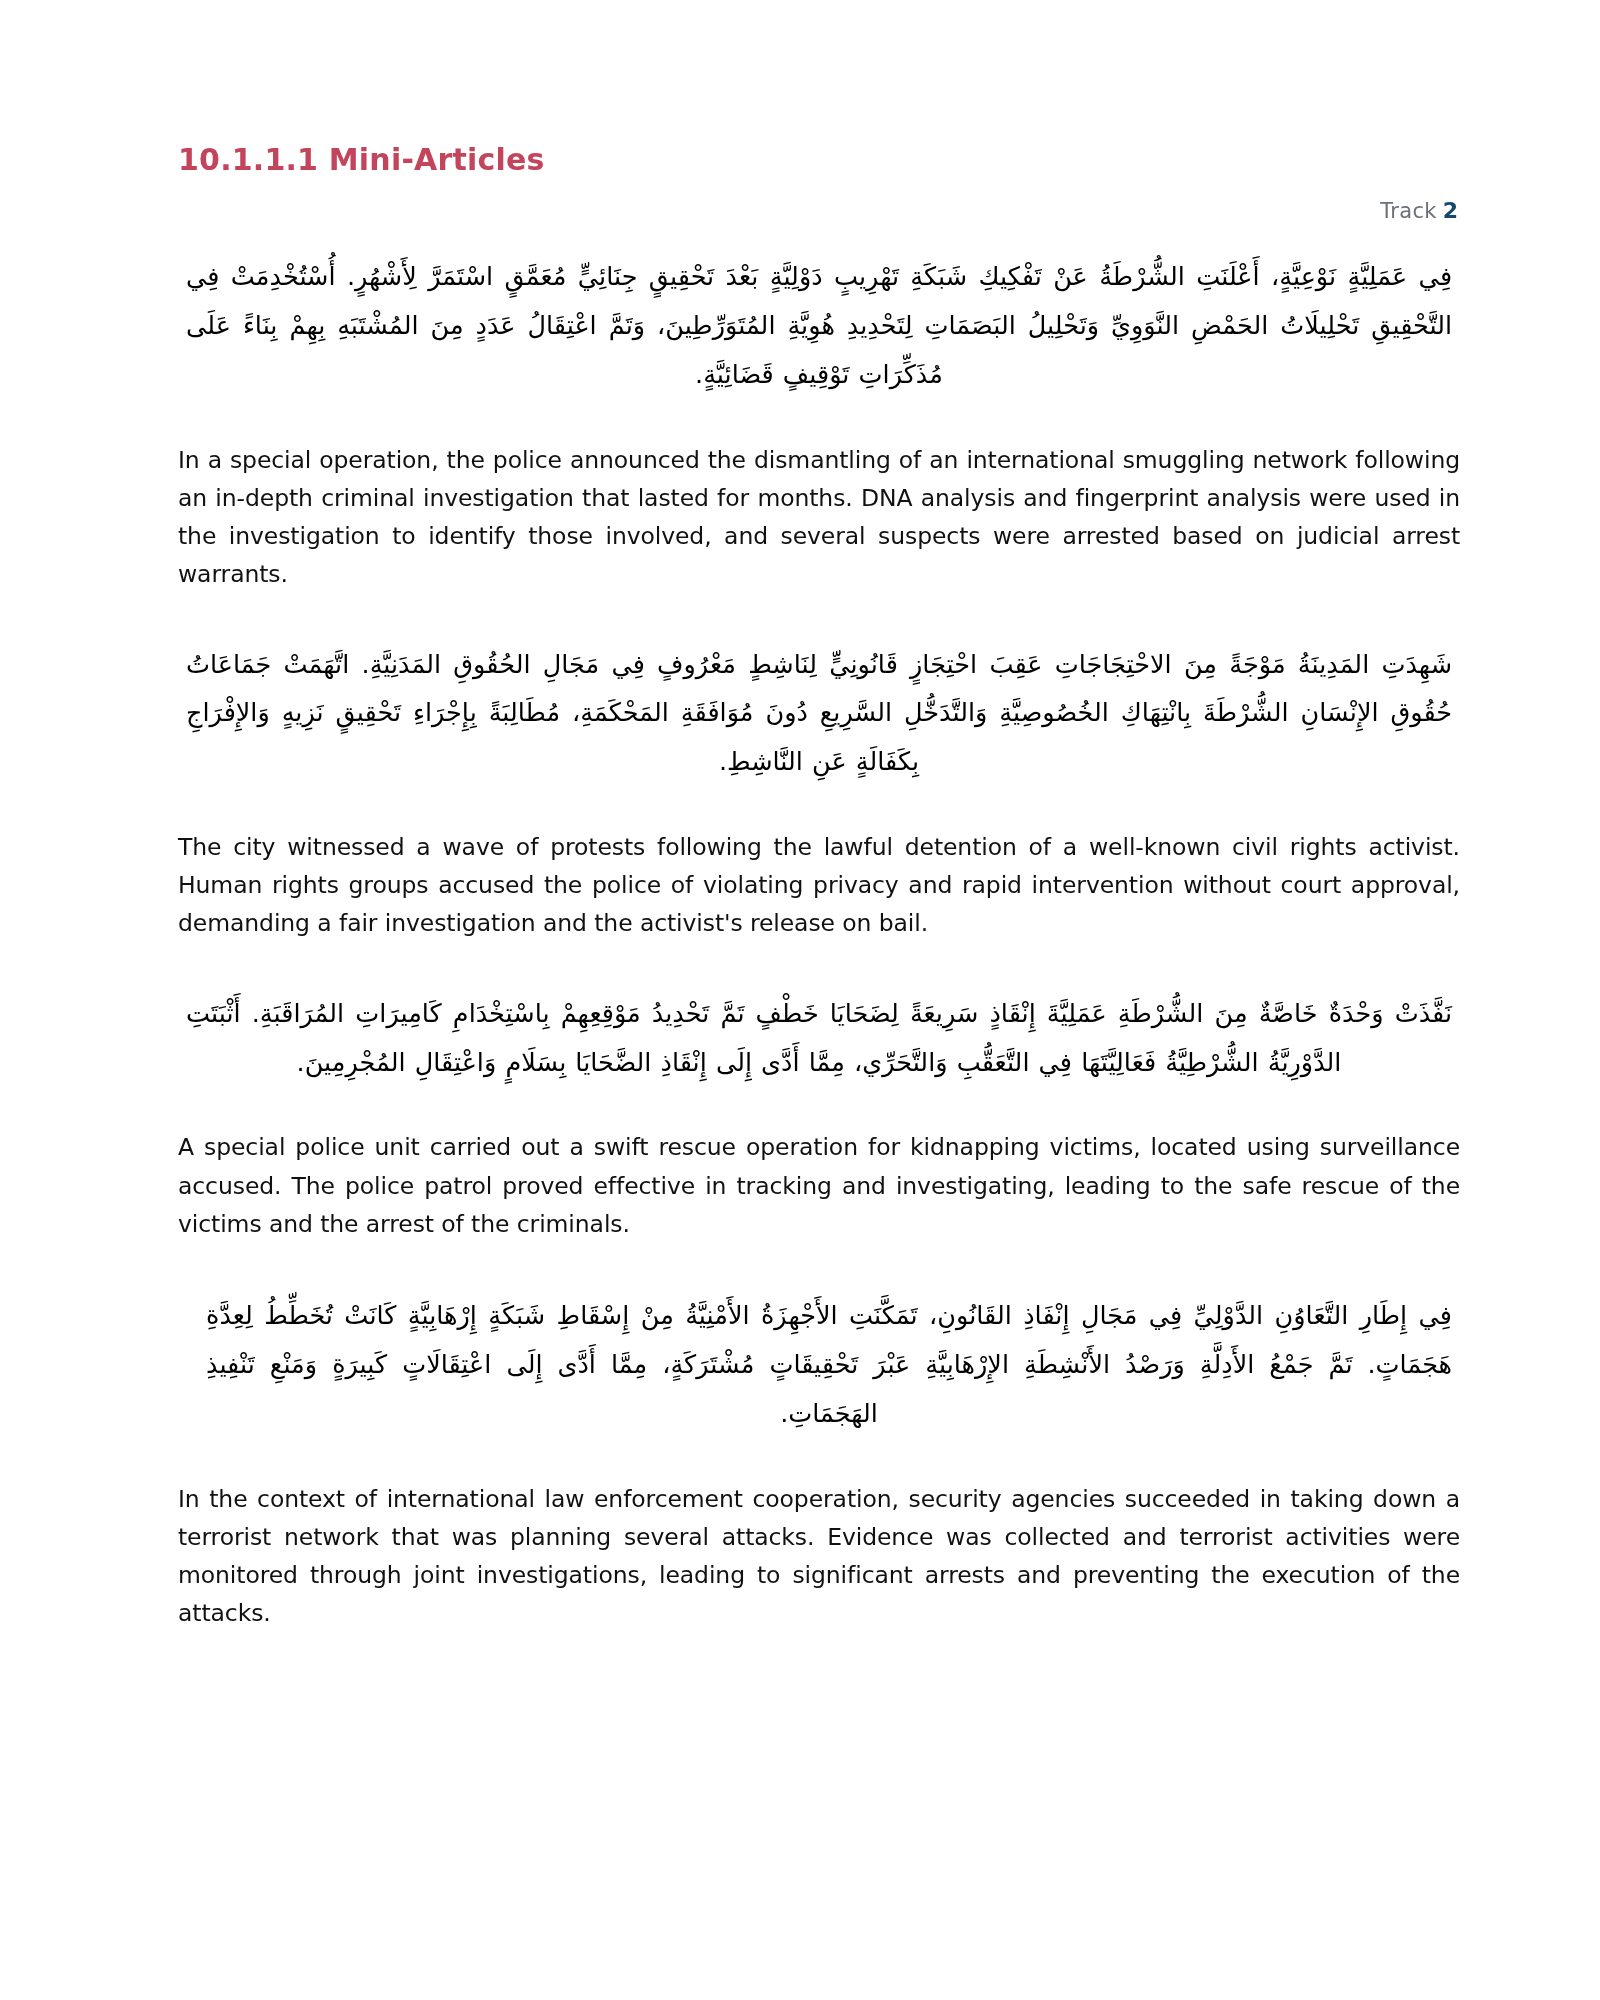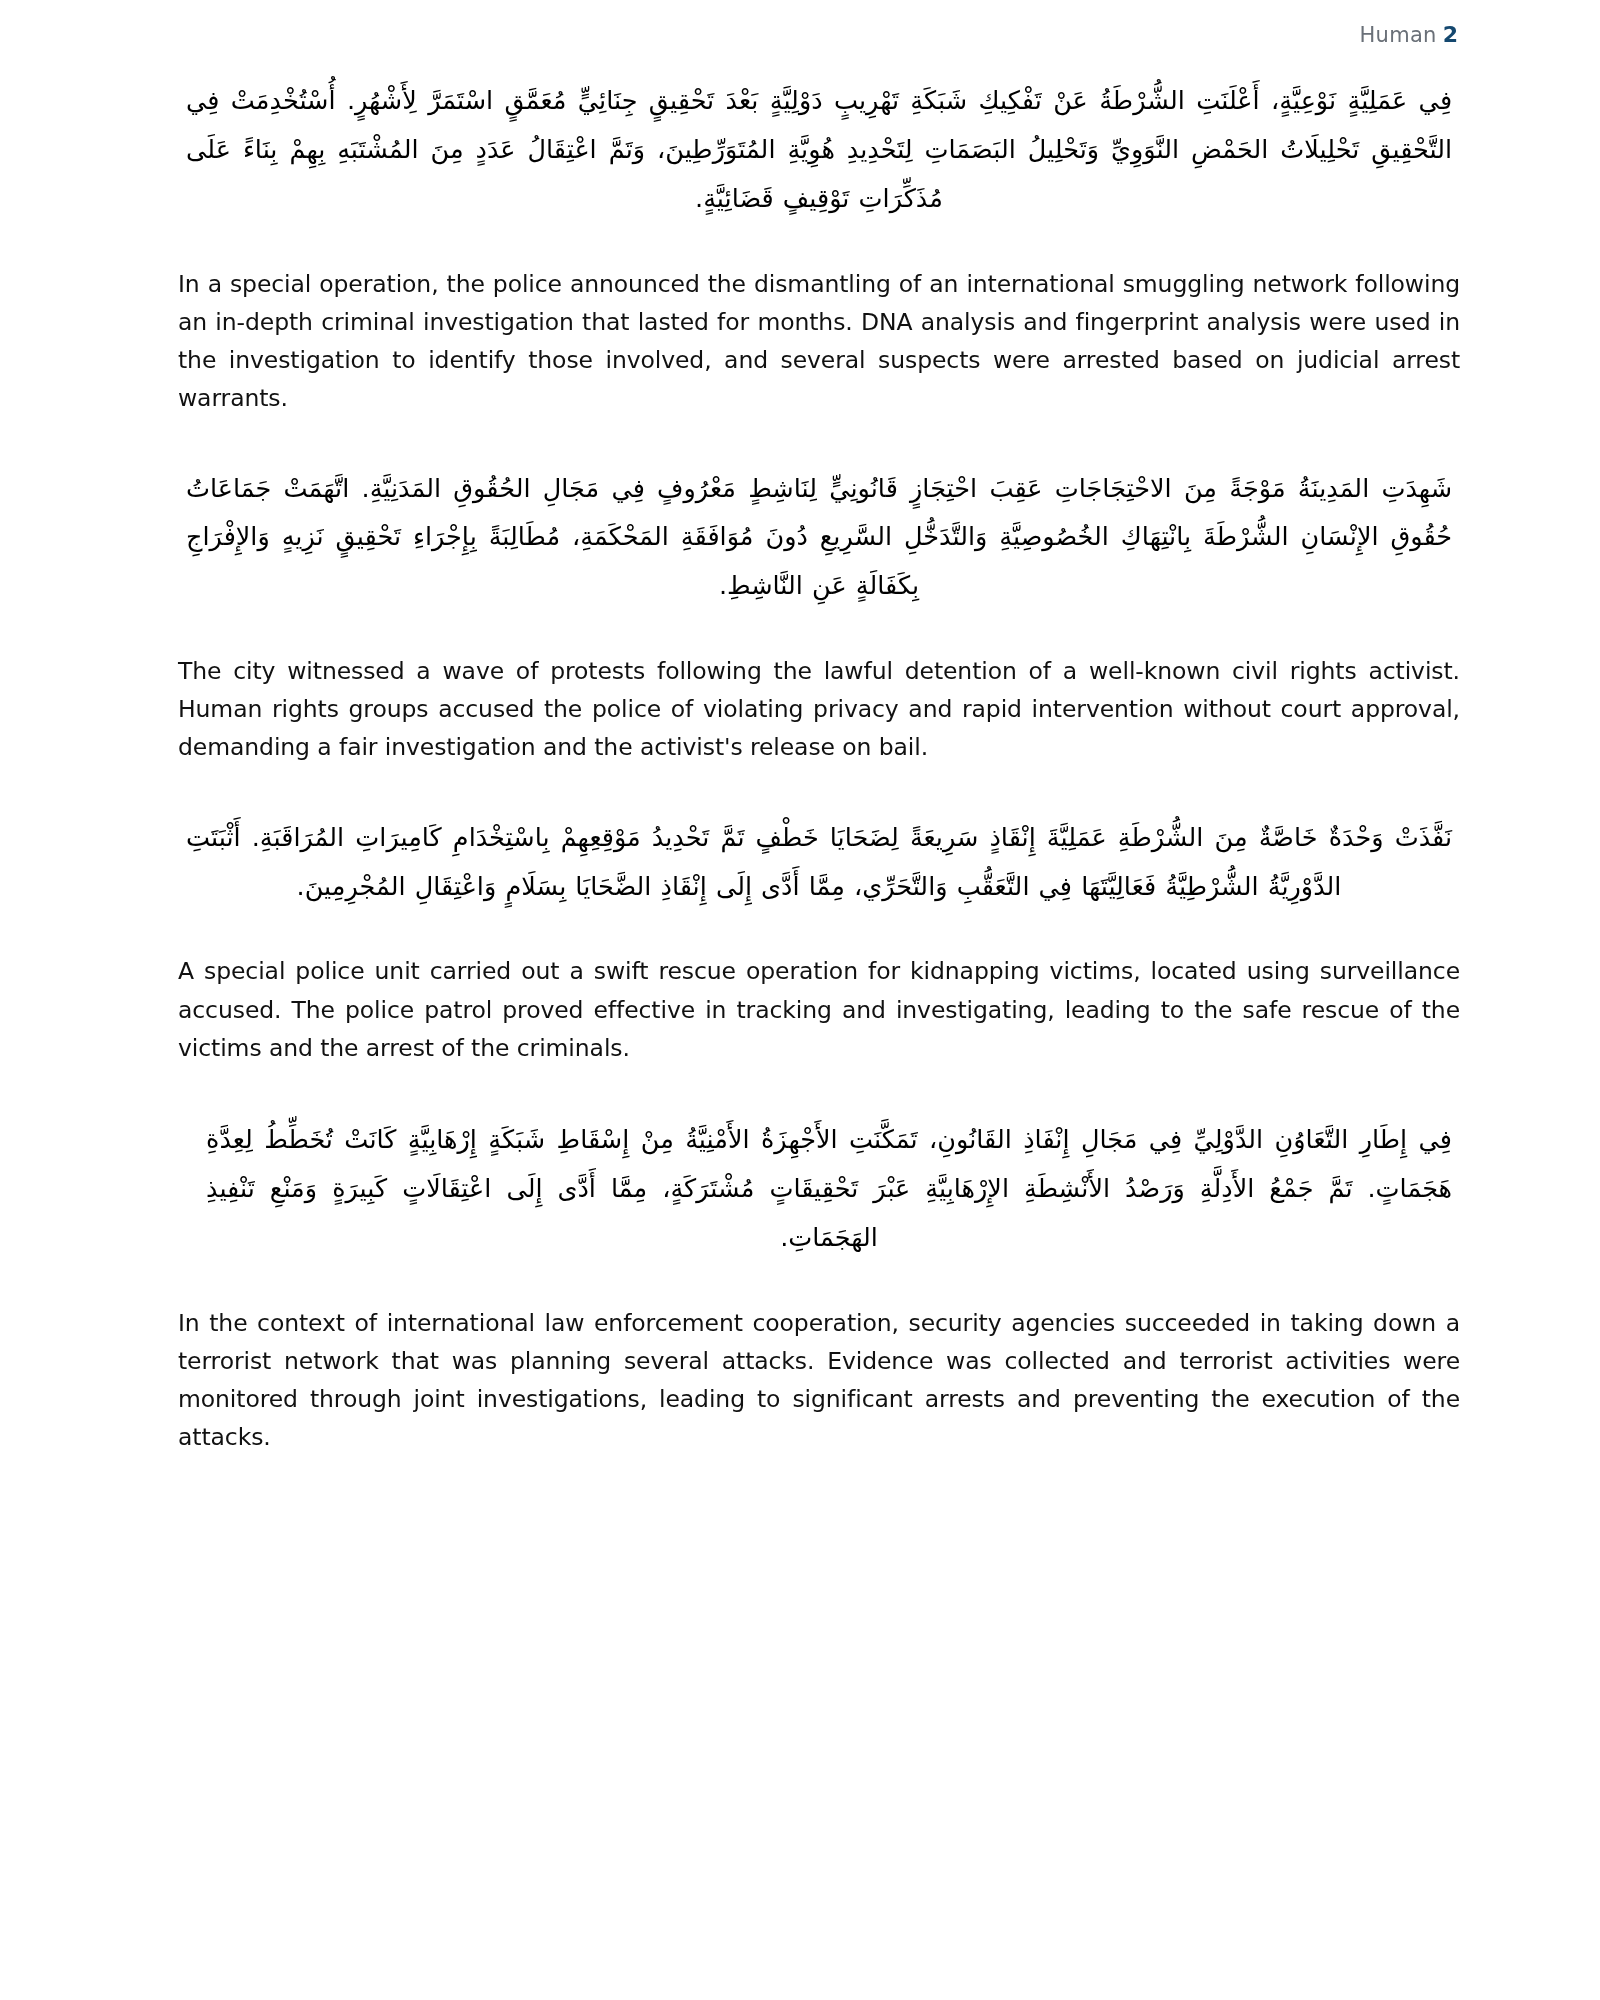--- a/index.html
+++ b/index.html
@@ -119,23 +119,24 @@
     letter-spacing: 0.2px;
   }
 </style>
 </head>
 <body>
 
 <div class="page">
 
   <div class="content">
 
+    <h1 class="section-heading">10.1.1.1 Mini-Articles</h1>
 
     <div class="track-line">
-      <span class="track-label">Human</span><span class="track-number">2</span>
+      <span class="track-label">Track</span><span class="track-number">2</span>
     </div>
 
     <p class="ar-para blk-ar-1" lang="ar" dir="rtl">ف<span class="hv" style="color: rgb(31, 143, 78);">ِ</span>ي ع<span class="hv" style="color: rgb(31, 143, 78);">َ</span>م<span class="hv" style="color: rgb(31, 143, 78);">َ</span>ل<span class="hv" style="color: rgb(31, 143, 78);">ِ</span>ي<span class="hv" style="color: rgb(31, 143, 78);">َّ</span>ة<span class="hv" style="color: rgb(31, 143, 78);">ٍ</span> ن<span class="hv" style="color: rgb(31, 143, 78);">َ</span>و<span class="hv" style="color: rgb(31, 143, 78);">ْ</span>ع<span class="hv" style="color: rgb(31, 143, 78);">ِ</span>ي<span class="hv" style="color: rgb(31, 143, 78);">َّ</span>ة<span class="hv" style="color: rgb(31, 143, 78);">ٍ</span>، أ<span class="hv" style="color: rgb(31, 143, 78);">َ</span>ع<span class="hv" style="color: rgb(31, 143, 78);">ْ</span>ل<span class="hv" style="color: rgb(31, 143, 78);">َ</span>ن<span class="hv" style="color: rgb(31, 143, 78);">َ</span>ت<span class="hv" style="color: rgb(31, 143, 78);">ِ</span> الش<span class="hv" style="color: rgb(31, 143, 78);">ُّ</span>ر<span class="hv" style="color: rgb(31, 143, 78);">ْ</span>ط<span class="hv" style="color: rgb(31, 143, 78);">َ</span>ة<span class="hv" style="color: rgb(31, 143, 78);">ُ</span> ع<span class="hv" style="color: rgb(31, 143, 78);">َ</span>ن<span class="hv" style="color: rgb(31, 143, 78);">ْ</span> ت<span class="hv" style="color: rgb(31, 143, 78);">َ</span>ف<span class="hv" style="color: rgb(31, 143, 78);">ْ</span>ك<span class="hv" style="color: rgb(31, 143, 78);">ِ</span>يك<span class="hv" style="color: rgb(31, 143, 78);">ِ</span> ش<span class="hv" style="color: rgb(31, 143, 78);">َ</span>ب<span class="hv" style="color: rgb(31, 143, 78);">َ</span>ك<span class="hv" style="color: rgb(31, 143, 78);">َ</span>ة<span class="hv" style="color: rgb(31, 143, 78);">ِ</span> ت<span class="hv" style="color: rgb(31, 143, 78);">َ</span>ه<span class="hv" style="color: rgb(31, 143, 78);">ْ</span>ر<span class="hv" style="color: rgb(31, 143, 78);">ِ</span>يب<span class="hv" style="color: rgb(31, 143, 78);">ٍ</span> د<span class="hv" style="color: rgb(31, 143, 78);">َ</span>و<span class="hv" style="color: rgb(31, 143, 78);">ْ</span>ل<span class="hv" style="color: rgb(31, 143, 78);">ِ</span>ي<span class="hv" style="color: rgb(31, 143, 78);">َّ</span>ة<span class="hv" style="color: rgb(31, 143, 78);">ٍ</span> ب<span class="hv" style="color: rgb(31, 143, 78);">َ</span>ع<span class="hv" style="color: rgb(31, 143, 78);">ْ</span>د<span class="hv" style="color: rgb(31, 143, 78);">َ</span> ت<span class="hv" style="color: rgb(31, 143, 78);">َ</span>ح<span class="hv" style="color: rgb(31, 143, 78);">ْ</span>ق<span class="hv" style="color: rgb(31, 143, 78);">ِ</span>يق<span class="hv" style="color: rgb(31, 143, 78);">ٍ</span> ج<span class="hv" style="color: rgb(31, 143, 78);">ِ</span>ن<span class="hv" style="color: rgb(31, 143, 78);">َ</span>ائ<span class="hv" style="color: rgb(31, 143, 78);">ِ</span>ي<span class="hv" style="color: rgb(31, 143, 78);">ٍّ</span> م<span class="hv" style="color: rgb(31, 143, 78);">ُ</span>ع<span class="hv" style="color: rgb(31, 143, 78);">َ</span>م<span class="hv" style="color: rgb(31, 143, 78);">َّ</span>ق<span class="hv" style="color: rgb(31, 143, 78);">ٍ</span> اس<span class="hv" style="color: rgb(31, 143, 78);">ْ</span>ت<span class="hv" style="color: rgb(31, 143, 78);">َ</span>م<span class="hv" style="color: rgb(31, 143, 78);">َ</span>ر<span class="hv" style="color: rgb(31, 143, 78);">َّ</span> ل<span class="hv" style="color: rgb(31, 143, 78);">ِ</span>أ<span class="hv" style="color: rgb(31, 143, 78);">َ</span>ش<span class="hv" style="color: rgb(31, 143, 78);">ْ</span>ه<span class="hv" style="color: rgb(31, 143, 78);">ُ</span>ر<span class="hv" style="color: rgb(31, 143, 78);">ٍ</span>. أ<span class="hv" style="color: rgb(31, 143, 78);">ُ</span>س<span class="hv" style="color: rgb(31, 143, 78);">ْ</span>ت<span class="hv" style="color: rgb(31, 143, 78);">ُ</span>خ<span class="hv" style="color: rgb(31, 143, 78);">ْ</span>د<span class="hv" style="color: rgb(31, 143, 78);">ِ</span>م<span class="hv" style="color: rgb(31, 143, 78);">َ</span>ت<span class="hv" style="color: rgb(31, 143, 78);">ْ</span> ف<span class="hv" style="color: rgb(31, 143, 78);">ِ</span>ي الت<span class="hv" style="color: rgb(31, 143, 78);">َّ</span>ح<span class="hv" style="color: rgb(31, 143, 78);">ْ</span>ق<span class="hv" style="color: rgb(31, 143, 78);">ِ</span>يق<span class="hv" style="color: rgb(31, 143, 78);">ِ</span> ت<span class="hv" style="color: rgb(31, 143, 78);">َ</span>ح<span class="hv" style="color: rgb(31, 143, 78);">ْ</span>ل<span class="hv" style="color: rgb(31, 143, 78);">ِ</span>يل<span class="hv" style="color: rgb(31, 143, 78);">َ</span>ات<span class="hv" style="color: rgb(31, 143, 78);">ُ</span> الح<span class="hv" style="color: rgb(31, 143, 78);">َ</span>م<span class="hv" style="color: rgb(31, 143, 78);">ْ</span>ض<span class="hv" style="color: rgb(31, 143, 78);">ِ</span> الن<span class="hv" style="color: rgb(31, 143, 78);">َّ</span>و<span class="hv" style="color: rgb(31, 143, 78);">َ</span>و<span class="hv" style="color: rgb(31, 143, 78);">ِ</span>ي<span class="hv" style="color: rgb(31, 143, 78);">ِّ</span> و<span class="hv" style="color: rgb(31, 143, 78);">َ</span>ت<span class="hv" style="color: rgb(31, 143, 78);">َ</span>ح<span class="hv" style="color: rgb(31, 143, 78);">ْ</span>ل<span class="hv" style="color: rgb(31, 143, 78);">ِ</span>يل<span class="hv" style="color: rgb(31, 143, 78);">ُ</span> الب<span class="hv" style="color: rgb(31, 143, 78);">َ</span>ص<span class="hv" style="color: rgb(31, 143, 78);">َ</span>م<span class="hv" style="color: rgb(31, 143, 78);">َ</span>ات<span class="hv" style="color: rgb(31, 143, 78);">ِ</span> ل<span class="hv" style="color: rgb(31, 143, 78);">ِ</span>ت<span class="hv" style="color: rgb(31, 143, 78);">َ</span>ح<span class="hv" style="color: rgb(31, 143, 78);">ْ</span>د<span class="hv" style="color: rgb(31, 143, 78);">ِ</span>يد<span class="hv" style="color: rgb(31, 143, 78);">ِ</span> ه<span class="hv" style="color: rgb(31, 143, 78);">ُ</span>و<span class="hv" style="color: rgb(31, 143, 78);">ِ</span>ي<span class="hv" style="color: rgb(31, 143, 78);">َّ</span>ة<span class="hv" style="color: rgb(31, 143, 78);">ِ</span> الم<span class="hv" style="color: rgb(31, 143, 78);">ُ</span>ت<span class="hv" style="color: rgb(31, 143, 78);">َ</span>و<span class="hv" style="color: rgb(31, 143, 78);">َ</span>ر<span class="hv" style="color: rgb(31, 143, 78);">ِّ</span>ط<span class="hv" style="color: rgb(31, 143, 78);">ِ</span>ين<span class="hv" style="color: rgb(31, 143, 78);">َ</span>، و<span class="hv" style="color: rgb(31, 143, 78);">َ</span>ت<span class="hv" style="color: rgb(31, 143, 78);">َ</span>م<span class="hv" style="color: rgb(31, 143, 78);">َّ</span> اع<span class="hv" style="color: rgb(31, 143, 78);">ْ</span>ت<span class="hv" style="color: rgb(31, 143, 78);">ِ</span>ق<span class="hv" style="color: rgb(31, 143, 78);">َ</span>ال<span class="hv" style="color: rgb(31, 143, 78);">ُ</span> ع<span class="hv" style="color: rgb(31, 143, 78);">َ</span>د<span class="hv" style="color: rgb(31, 143, 78);">َ</span>د<span class="hv" style="color: rgb(31, 143, 78);">ٍ</span> م<span class="hv" style="color: rgb(31, 143, 78);">ِ</span>ن<span class="hv" style="color: rgb(31, 143, 78);">َ</span> الم<span class="hv" style="color: rgb(31, 143, 78);">ُ</span>ش<span class="hv" style="color: rgb(31, 143, 78);">ْ</span>ت<span class="hv" style="color: rgb(31, 143, 78);">َ</span>ب<span class="hv" style="color: rgb(31, 143, 78);">َ</span>ه<span class="hv" style="color: rgb(31, 143, 78);">ِ</span> ب<span class="hv" style="color: rgb(31, 143, 78);">ِ</span>ه<span class="hv" style="color: rgb(31, 143, 78);">ِ</span>م<span class="hv" style="color: rgb(31, 143, 78);">ْ</span> ب<span class="hv" style="color: rgb(31, 143, 78);">ِ</span>ن<span class="hv" style="color: rgb(31, 143, 78);">َ</span>اء<span class="hv" style="color: rgb(31, 143, 78);">ً</span> ع<span class="hv" style="color: rgb(31, 143, 78);">َ</span>ل<span class="hv" style="color: rgb(31, 143, 78);">َ</span>ى م<span class="hv" style="color: rgb(31, 143, 78);">ُ</span>ذ<span class="hv" style="color: rgb(31, 143, 78);">َ</span>ك<span class="hv" style="color: rgb(31, 143, 78);">ِّ</span>ر<span class="hv" style="color: rgb(31, 143, 78);">َ</span>ات<span class="hv" style="color: rgb(31, 143, 78);">ِ</span> ت<span class="hv" style="color: rgb(31, 143, 78);">َ</span>و<span class="hv" style="color: rgb(31, 143, 78);">ْ</span>ق<span class="hv" style="color: rgb(31, 143, 78);">ِ</span>يف<span class="hv" style="color: rgb(31, 143, 78);">ٍ</span> ق<span class="hv" style="color: rgb(31, 143, 78);">َ</span>ض<span class="hv" style="color: rgb(31, 143, 78);">َ</span>ائ<span class="hv" style="color: rgb(31, 143, 78);">ِ</span>ي<span class="hv" style="color: rgb(31, 143, 78);">َّ</span>ة<span class="hv" style="color: rgb(31, 143, 78);">ٍ</span>.</p>
 
     <p class="en-para blk-en-1" lang="en" dir="ltr">In a special operation, the police announced the dismantling of an international smuggling network following an in-depth criminal investigation that lasted for months. DNA analysis and fingerprint analysis were used in the investigation to identify those involved, and several suspects were arrested based on judicial arrest warrants.</p>
 
     <p class="ar-para blk-ar-2" lang="ar" dir="rtl">ش<span class="hv" style="color: rgb(31, 143, 78);">َ</span>ه<span class="hv" style="color: rgb(31, 143, 78);">ِ</span>د<span class="hv" style="color: rgb(31, 143, 78);">َ</span>ت<span class="hv" style="color: rgb(31, 143, 78);">ِ</span> الم<span class="hv" style="color: rgb(31, 143, 78);">َ</span>د<span class="hv" style="color: rgb(31, 143, 78);">ِ</span>ين<span class="hv" style="color: rgb(31, 143, 78);">َ</span>ة<span class="hv" style="color: rgb(31, 143, 78);">ُ</span> م<span class="hv" style="color: rgb(31, 143, 78);">َ</span>و<span class="hv" style="color: rgb(31, 143, 78);">ْ</span>ج<span class="hv" style="color: rgb(31, 143, 78);">َ</span>ة<span class="hv" style="color: rgb(31, 143, 78);">ً</span> م<span class="hv" style="color: rgb(31, 143, 78);">ِ</span>ن<span class="hv" style="color: rgb(31, 143, 78);">َ</span> الاح<span class="hv" style="color: rgb(31, 143, 78);">ْ</span>ت<span class="hv" style="color: rgb(31, 143, 78);">ِ</span>ج<span class="hv" style="color: rgb(31, 143, 78);">َ</span>اج<span class="hv" style="color: rgb(31, 143, 78);">َ</span>ات<span class="hv" style="color: rgb(31, 143, 78);">ِ</span> ع<span class="hv" style="color: rgb(31, 143, 78);">َ</span>ق<span class="hv" style="color: rgb(31, 143, 78);">ِ</span>ب<span class="hv" style="color: rgb(31, 143, 78);">َ</span> اح<span class="hv" style="color: rgb(31, 143, 78);">ْ</span>ت<span class="hv" style="color: rgb(31, 143, 78);">ِ</span>ج<span class="hv" style="color: rgb(31, 143, 78);">َ</span>از<span class="hv" style="color: rgb(31, 143, 78);">ٍ</span> ق<span class="hv" style="color: rgb(31, 143, 78);">َ</span>ان<span class="hv" style="color: rgb(31, 143, 78);">ُ</span>ون<span class="hv" style="color: rgb(31, 143, 78);">ِ</span>ي<span class="hv" style="color: rgb(31, 143, 78);">ٍّ</span> ل<span class="hv" style="color: rgb(31, 143, 78);">ِ</span>ن<span class="hv" style="color: rgb(31, 143, 78);">َ</span>اش<span class="hv" style="color: rgb(31, 143, 78);">ِ</span>ط<span class="hv" style="color: rgb(31, 143, 78);">ٍ</span> م<span class="hv" style="color: rgb(31, 143, 78);">َ</span>ع<span class="hv" style="color: rgb(31, 143, 78);">ْ</span>ر<span class="hv" style="color: rgb(31, 143, 78);">ُ</span>وف<span class="hv" style="color: rgb(31, 143, 78);">ٍ</span> ف<span class="hv" style="color: rgb(31, 143, 78);">ِ</span>ي م<span class="hv" style="color: rgb(31, 143, 78);">َ</span>ج<span class="hv" style="color: rgb(31, 143, 78);">َ</span>ال<span class="hv" style="color: rgb(31, 143, 78);">ِ</span> الح<span class="hv" style="color: rgb(31, 143, 78);">ُ</span>ق<span class="hv" style="color: rgb(31, 143, 78);">ُ</span>وق<span class="hv" style="color: rgb(31, 143, 78);">ِ</span> الم<span class="hv" style="color: rgb(31, 143, 78);">َ</span>د<span class="hv" style="color: rgb(31, 143, 78);">َ</span>ن<span class="hv" style="color: rgb(31, 143, 78);">ِ</span>ي<span class="hv" style="color: rgb(31, 143, 78);">َّ</span>ة<span class="hv" style="color: rgb(31, 143, 78);">ِ</span>. ات<span class="hv" style="color: rgb(31, 143, 78);">َّ</span>ه<span class="hv" style="color: rgb(31, 143, 78);">َ</span>م<span class="hv" style="color: rgb(31, 143, 78);">َ</span>ت<span class="hv" style="color: rgb(31, 143, 78);">ْ</span> ج<span class="hv" style="color: rgb(31, 143, 78);">َ</span>م<span class="hv" style="color: rgb(31, 143, 78);">َ</span>اع<span class="hv" style="color: rgb(31, 143, 78);">َ</span>ات<span class="hv" style="color: rgb(31, 143, 78);">ُ</span> ح<span class="hv" style="color: rgb(31, 143, 78);">ُ</span>ق<span class="hv" style="color: rgb(31, 143, 78);">ُ</span>وق<span class="hv" style="color: rgb(31, 143, 78);">ِ</span> الإ<span class="hv" style="color: rgb(31, 143, 78);">ِ</span>ن<span class="hv" style="color: rgb(31, 143, 78);">ْ</span>س<span class="hv" style="color: rgb(31, 143, 78);">َ</span>ان<span class="hv" style="color: rgb(31, 143, 78);">ِ</span> الش<span class="hv" style="color: rgb(31, 143, 78);">ُّ</span>ر<span class="hv" style="color: rgb(31, 143, 78);">ْ</span>ط<span class="hv" style="color: rgb(31, 143, 78);">َ</span>ة<span class="hv" style="color: rgb(31, 143, 78);">َ</span> ب<span class="hv" style="color: rgb(31, 143, 78);">ِ</span>ان<span class="hv" style="color: rgb(31, 143, 78);">ْ</span>ت<span class="hv" style="color: rgb(31, 143, 78);">ِ</span>ه<span class="hv" style="color: rgb(31, 143, 78);">َ</span>اك<span class="hv" style="color: rgb(31, 143, 78);">ِ</span> الخ<span class="hv" style="color: rgb(31, 143, 78);">ُ</span>ص<span class="hv" style="color: rgb(31, 143, 78);">ُ</span>وص<span class="hv" style="color: rgb(31, 143, 78);">ِ</span>ي<span class="hv" style="color: rgb(31, 143, 78);">َّ</span>ة<span class="hv" style="color: rgb(31, 143, 78);">ِ</span> و<span class="hv" style="color: rgb(31, 143, 78);">َ</span>الت<span class="hv" style="color: rgb(31, 143, 78);">َّ</span>د<span class="hv" style="color: rgb(31, 143, 78);">َ</span>خ<span class="hv" style="color: rgb(31, 143, 78);">ُّ</span>ل<span class="hv" style="color: rgb(31, 143, 78);">ِ</span> الس<span class="hv" style="color: rgb(31, 143, 78);">َّ</span>ر<span class="hv" style="color: rgb(31, 143, 78);">ِ</span>يع<span class="hv" style="color: rgb(31, 143, 78);">ِ</span> د<span class="hv" style="color: rgb(31, 143, 78);">ُ</span>ون<span class="hv" style="color: rgb(31, 143, 78);">َ</span> م<span class="hv" style="color: rgb(31, 143, 78);">ُ</span>و<span class="hv" style="color: rgb(31, 143, 78);">َ</span>اف<span class="hv" style="color: rgb(31, 143, 78);">َ</span>ق<span class="hv" style="color: rgb(31, 143, 78);">َ</span>ة<span class="hv" style="color: rgb(31, 143, 78);">ِ</span> الم<span class="hv" style="color: rgb(31, 143, 78);">َ</span>ح<span class="hv" style="color: rgb(31, 143, 78);">ْ</span>ك<span class="hv" style="color: rgb(31, 143, 78);">َ</span>م<span class="hv" style="color: rgb(31, 143, 78);">َ</span>ة<span class="hv" style="color: rgb(31, 143, 78);">ِ</span>، م<span class="hv" style="color: rgb(31, 143, 78);">ُ</span>ط<span class="hv" style="color: rgb(31, 143, 78);">َ</span>ال<span class="hv" style="color: rgb(31, 143, 78);">ِ</span>ب<span class="hv" style="color: rgb(31, 143, 78);">َ</span>ة<span class="hv" style="color: rgb(31, 143, 78);">ً</span> ب<span class="hv" style="color: rgb(31, 143, 78);">ِ</span>إ<span class="hv" style="color: rgb(31, 143, 78);">ِ</span>ج<span class="hv" style="color: rgb(31, 143, 78);">ْ</span>ر<span class="hv" style="color: rgb(31, 143, 78);">َ</span>اء<span class="hv" style="color: rgb(31, 143, 78);">ِ</span> ت<span class="hv" style="color: rgb(31, 143, 78);">َ</span>ح<span class="hv" style="color: rgb(31, 143, 78);">ْ</span>ق<span class="hv" style="color: rgb(31, 143, 78);">ِ</span>يق<span class="hv" style="color: rgb(31, 143, 78);">ٍ</span> ن<span class="hv" style="color: rgb(31, 143, 78);">َ</span>ز<span class="hv" style="color: rgb(31, 143, 78);">ِ</span>يه<span class="hv" style="color: rgb(31, 143, 78);">ٍ</span> و<span class="hv" style="color: rgb(31, 143, 78);">َ</span>الإ<span class="hv" style="color: rgb(31, 143, 78);">ِ</span>ف<span class="hv" style="color: rgb(31, 143, 78);">ْ</span>ر<span class="hv" style="color: rgb(31, 143, 78);">َ</span>اج<span class="hv" style="color: rgb(31, 143, 78);">ِ</span> ب<span class="hv" style="color: rgb(31, 143, 78);">ِ</span>ك<span class="hv" style="color: rgb(31, 143, 78);">َ</span>ف<span class="hv" style="color: rgb(31, 143, 78);">َ</span>ال<span class="hv" style="color: rgb(31, 143, 78);">َ</span>ة<span class="hv" style="color: rgb(31, 143, 78);">ٍ</span> ع<span class="hv" style="color: rgb(31, 143, 78);">َ</span>ن<span class="hv" style="color: rgb(31, 143, 78);">ِ</span> الن<span class="hv" style="color: rgb(31, 143, 78);">َّ</span>اش<span class="hv" style="color: rgb(31, 143, 78);">ِ</span>ط<span class="hv" style="color: rgb(31, 143, 78);">ِ</span>.</p>
 
     <p class="en-para blk-en-2" lang="en" dir="ltr">The city witnessed a wave of protests following the lawful detention of a well-known civil rights activist. Human rights groups accused the police of violating privacy and rapid intervention without court approval, demanding a fair investigation and the activist's release on bail.</p>
 

